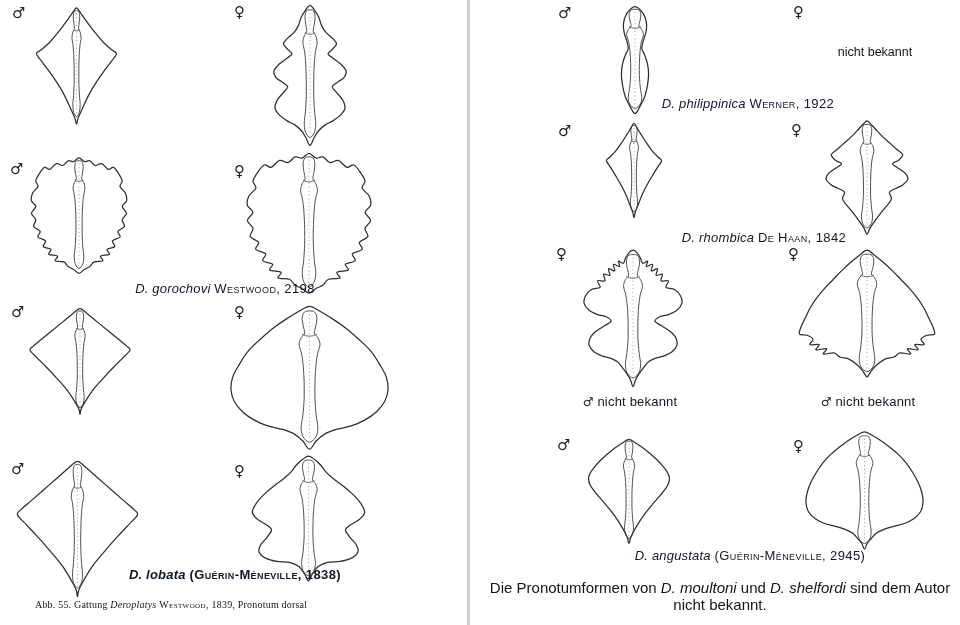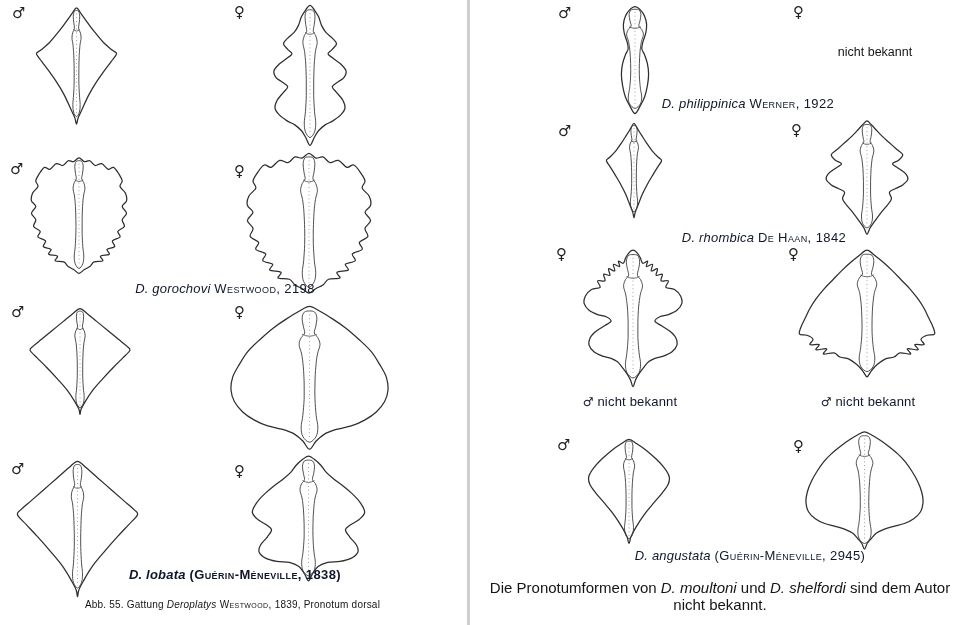--- a/index.html
+++ b/index.html
@@ -22,21 +22,21 @@
   .fig .neck{stroke-width:.8;stroke:#4a4a4a;}
   .fig .mid{stroke:#8a8a8a;stroke-width:.8;stroke-dasharray:1 2.8;}
   .lbl{
     position:absolute;text-align:center;font-size:13px;letter-spacing:.2px;color:#0f172a;
     line-height:15px;
   }
   .sp{font-style:italic;}
   .auth{font-variant:small-caps;letter-spacing:.4px;}
   .note{position:absolute;text-align:center;font-size:12.5px;color:#151515;}
   .cap{
-    position:absolute;text-align:center;font-size:10px;letter-spacing:.2px;color:#151515;
+    position:absolute;text-align:left;font-size:10px;letter-spacing:.2px;color:#151515;font-family:Liberation Serif, serif;
   }
   .footnote{position:absolute;text-align:center;font-size:15px;color:#151515;}
   .note-line .sym-inline{font-family:"DejaVu Sans",sans-serif;font-size:12px;}
 </style>
 </head>
 <body>
 
 <div class="page" id="left-page">
 
   <div class="sym" style="left:12px;top:6px;">♂</div>

